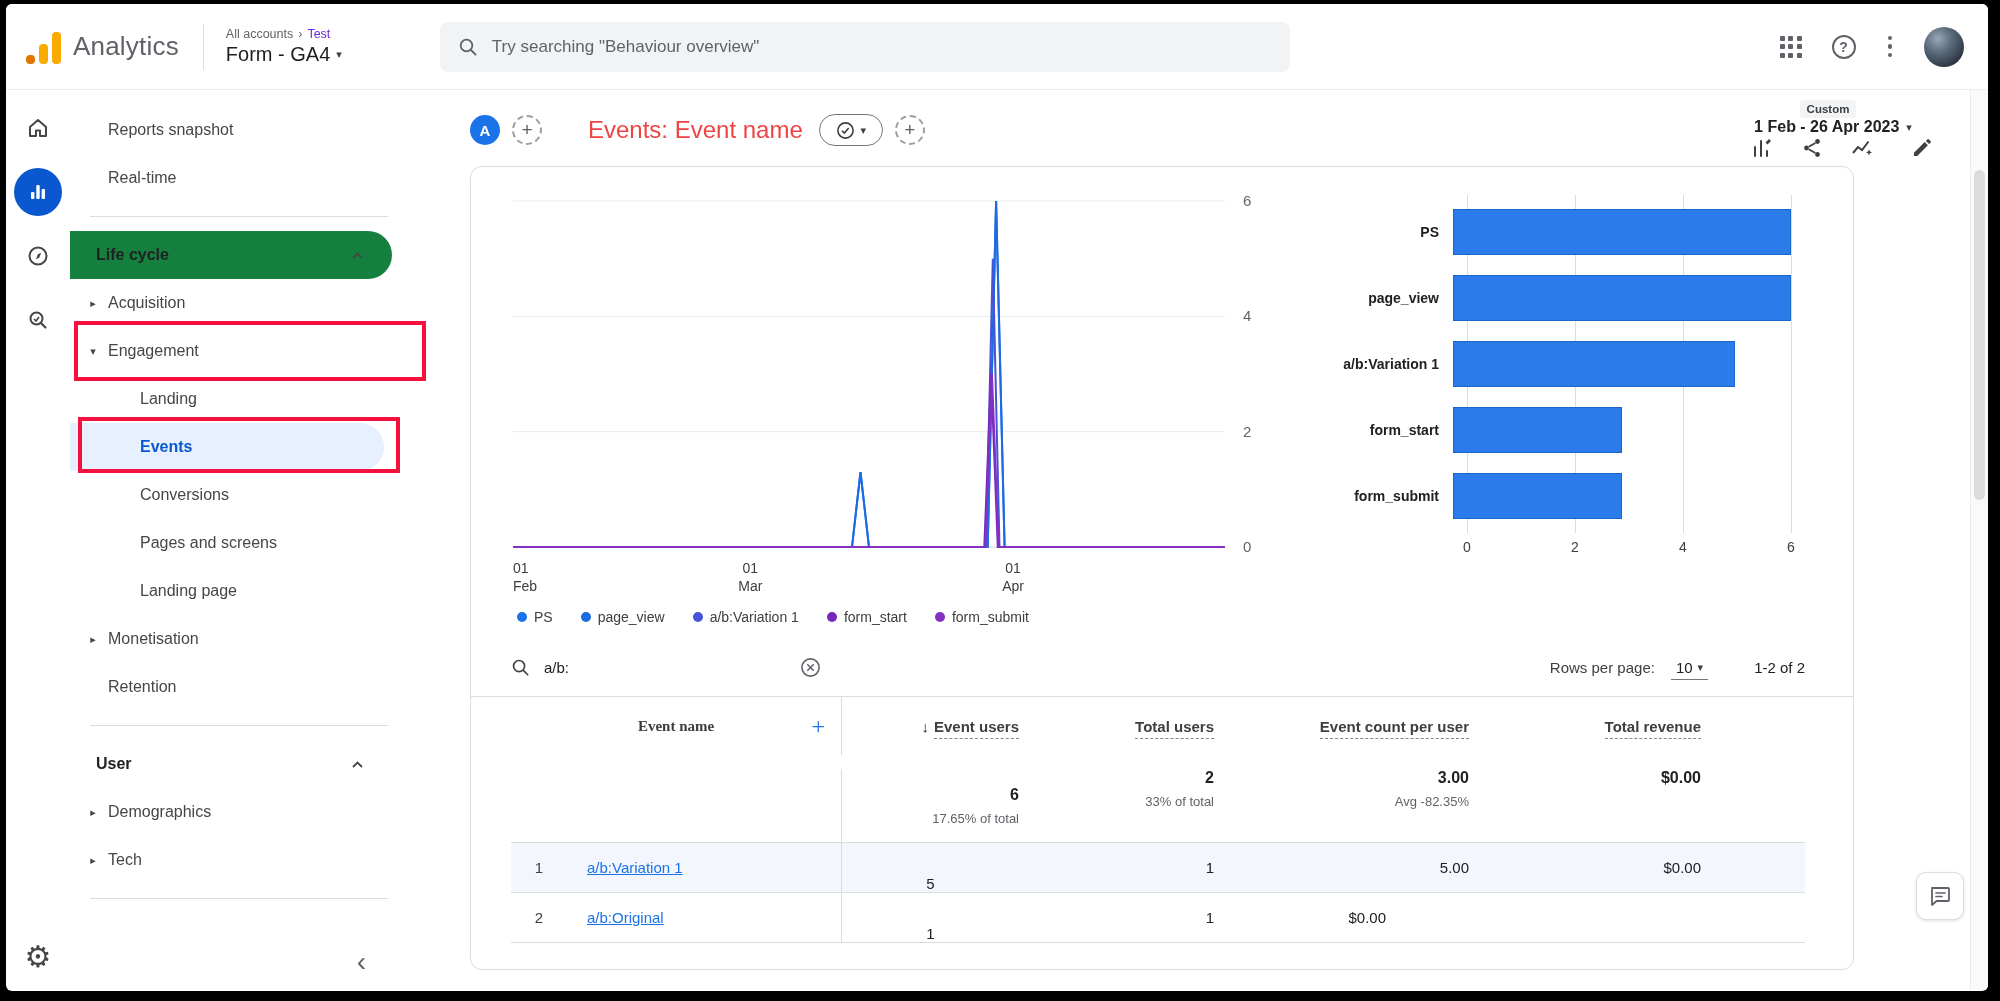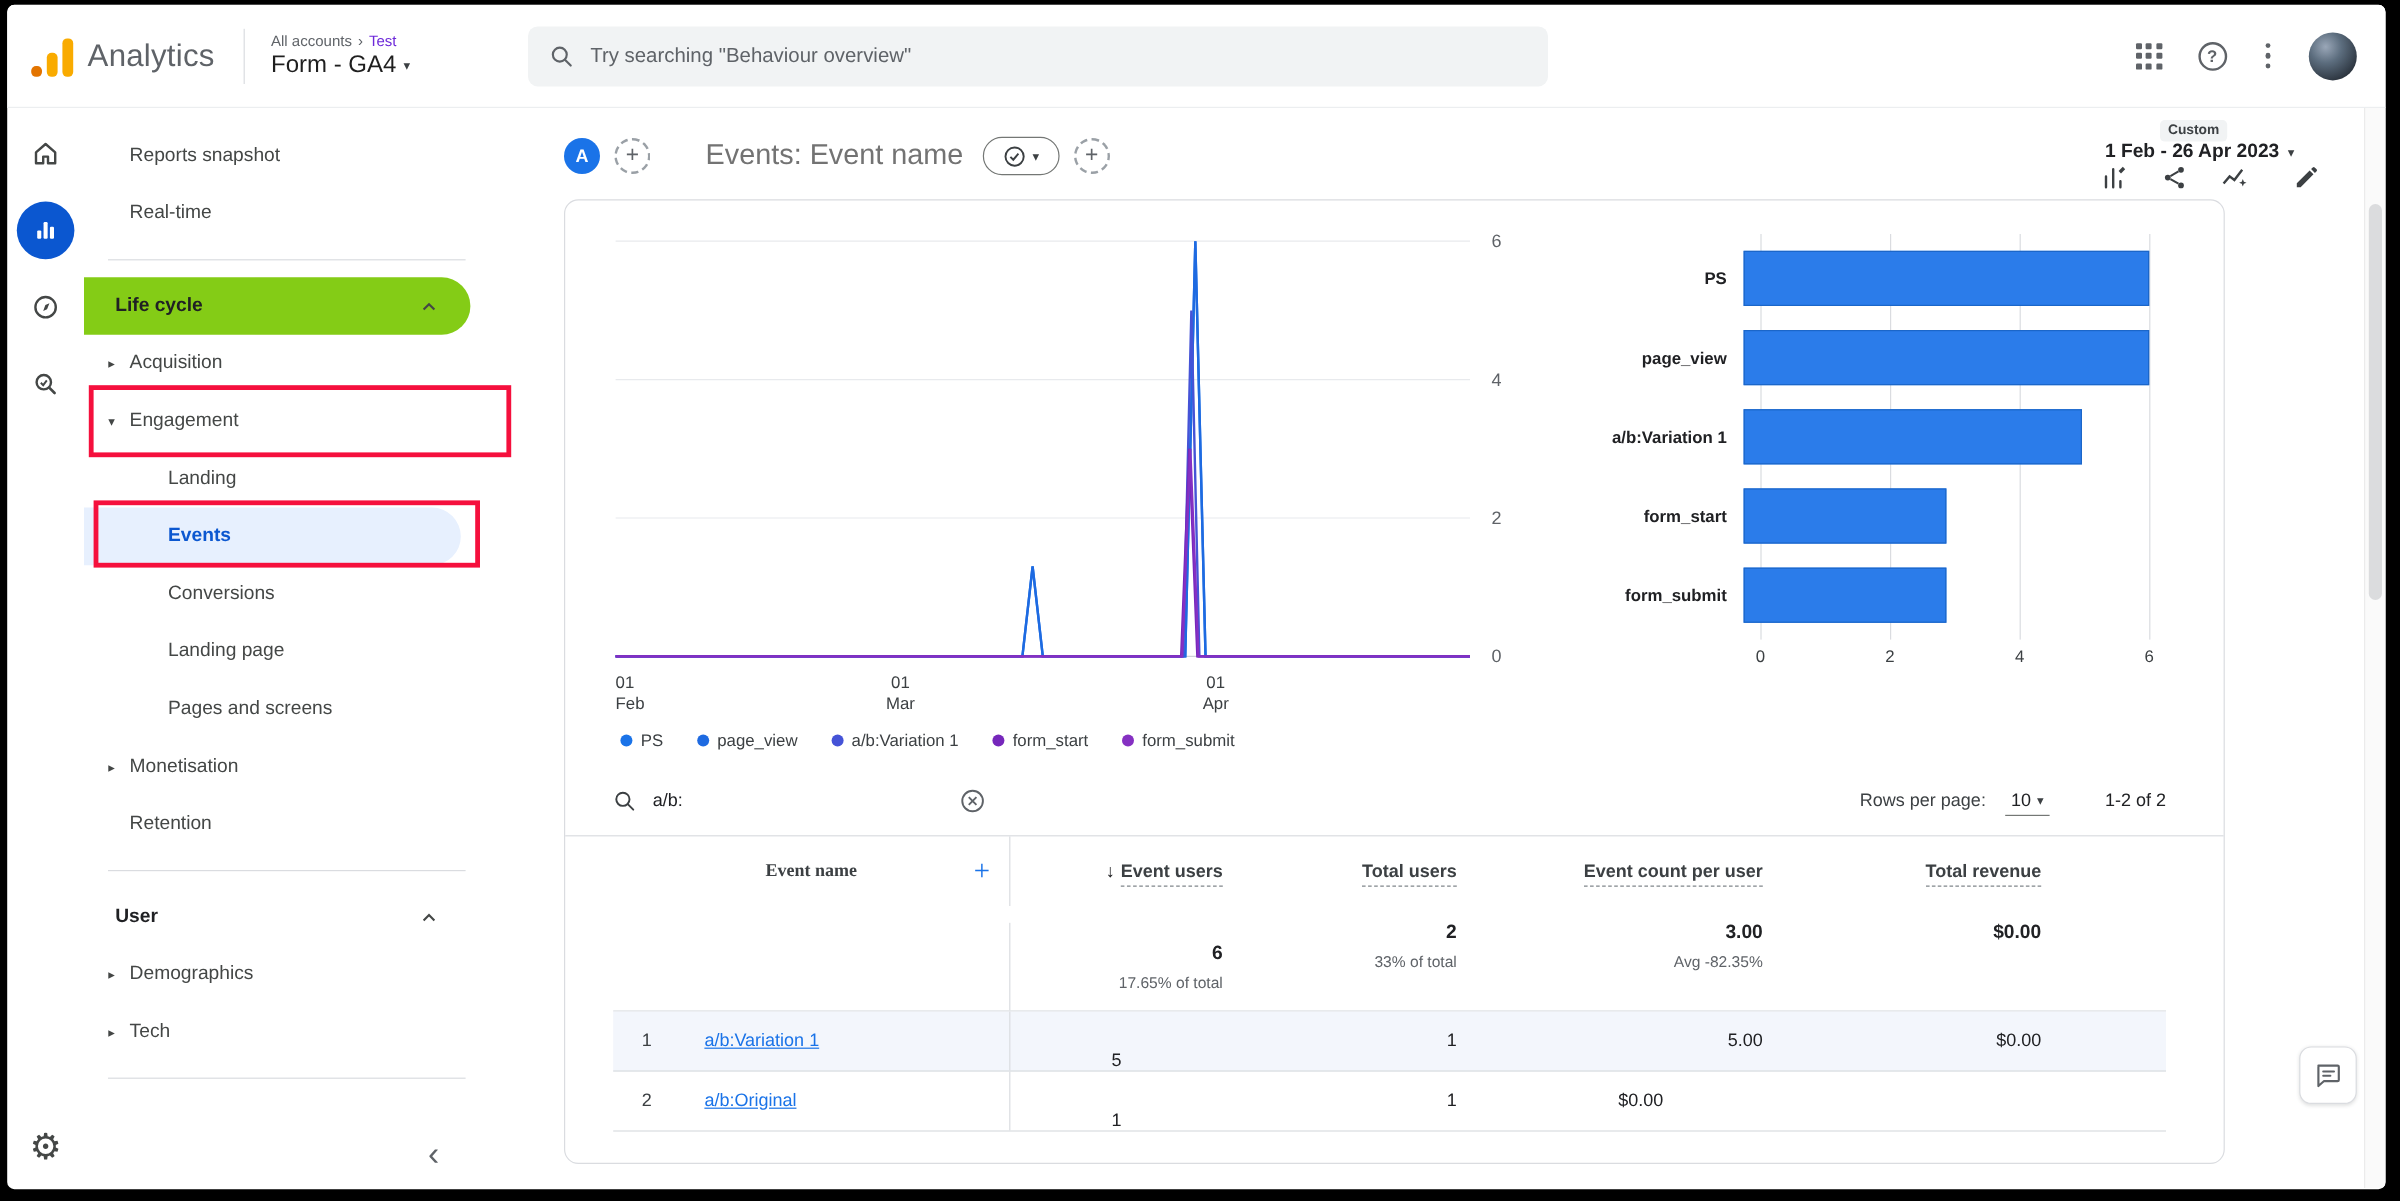--- a/index.html
+++ b/index.html
@@ -39,35 +39,35 @@
   .rail-item.active { background:#0b57d0; }
   .rail-gear { margin-top:auto; margin-bottom:16px; font-size:30px; color:#444746; cursor:pointer; }
 
   
   .sidebar { width:332px; position:relative; padding-top:16px; font-size:16px; color:#444746; }
   .side-row { height:48px; display:flex; align-items:center; padding-left:38px; cursor:pointer; white-space:nowrap; }
   .side-row.has-arrow { padding-left:16px; gap:8px; }
   .side-row .tri { width:14px; font-size:11px; color:#444746; text-align:center; }
   .side-row.child { padding-left:70px; }
   .side-section { height:48px; display:flex; align-items:center; padding:0 38px 0 26px; font-weight:700; color:#202124; cursor:pointer; }
-  .side-section.gray { background:#84cc16; border-radius:0 24px 24px 0; margin-right:10px; padding-right:28px; }
+  .side-section.gray { background:#15803d; border-radius:0 24px 24px 0; margin-right:10px; padding-right:28px; }
   .side-section .chev-up { margin-left:auto; }
   .side-row.selected { background:#e7f0fe; color:#0b57d0; font-weight:700; border-radius:0 24px 24px 0; margin-right:18px; }
   .side-divider { height:1px; background:#dadce0; margin:14px 14px 14px 20px; }
   .collapse-chevron { position:absolute; bottom:14px; right:36px; font-size:28px; color:#5f6368; cursor:pointer; line-height:1; }
   .anno { position:absolute; border:4px solid #f5103d; pointer-events:none; z-index:6; }
   .anno-engagement { left:4px; top:231px; width:352px; height:60px; }
   .anno-events { left:8px; top:327px; width:322px; height:56px; }
 
   
   .main { flex:1; position:relative; padding:12px 36px 0 68px; overflow:hidden; }
   .report-toolbar { height:56px; display:flex; align-items:center; }
   .variant-circle { width:30px; height:30px; border-radius:50%; background:#1a73e8; color:#fff; font-size:15px; font-weight:700; display:flex; align-items:center; justify-content:center; cursor:pointer; }
   .dashed-plus { width:30px; height:30px; border-radius:50%; border:2px dashed #9aa0a6; color:#5f6368; font-size:19px; display:flex; align-items:center; justify-content:center; margin-left:12px; cursor:pointer; }
-  .report-title { font-size:24px; color:#737373; margin-left:46px; }
+  .report-title { font-size:24px; color:#ef4444; margin-left:46px; }
   .check-pill { margin-left:16px; height:32px; width:64px; border:1px solid #747775; border-radius:16px; display:flex; align-items:center; justify-content:center; gap:6px; cursor:pointer; }
   .toolbar-right { margin-left:auto; display:flex; align-items:center;flex-direction:column; }
   .badge { background:#f1f3f4; border-radius:4px; font-size:11.5px; font-weight:700; color:#3c4043; padding:3px 7px; }
   .date-range { margin-left:10px; font-size:16px; font-weight:700; color:#202124; display:flex; align-items:center; gap:7px; cursor:pointer; }
   .tb-icons { display:flex; align-items:center; gap:26px; margin-left:28px; }
   .tb-icons .icon-btn { cursor:pointer; display:flex; }
   .tb-icons .gap-extra { margin-left:10px; }
 
   
   .card { margin:8px 80px 0 0; border:1px solid #dadce0; border-radius:12px; background:#fff; }
@@ -238,24 +238,24 @@
       <div class="side-row child">
           <span>Landing</span>
         </div>
       <div class="side-row child selected">
           <span>Events</span>
         </div>
       <div class="side-row child">
           <span>Conversions</span>
         </div>
       <div class="side-row child">
+          <span>Pages and screens</span>
+        </div>
+      <div class="side-row child">
           <span>Landing page</span>
-        </div>
-      <div class="side-row child">
-          <span>Pages and screens</span>
         </div>
       <div class="side-row has-arrow">
           <span class="tri">▸</span>
           <span>Monetisation</span>
         </div>
       <div class="side-row">
           <span>Retention</span>
         </div>
       <div class="side-divider"></div>
 

